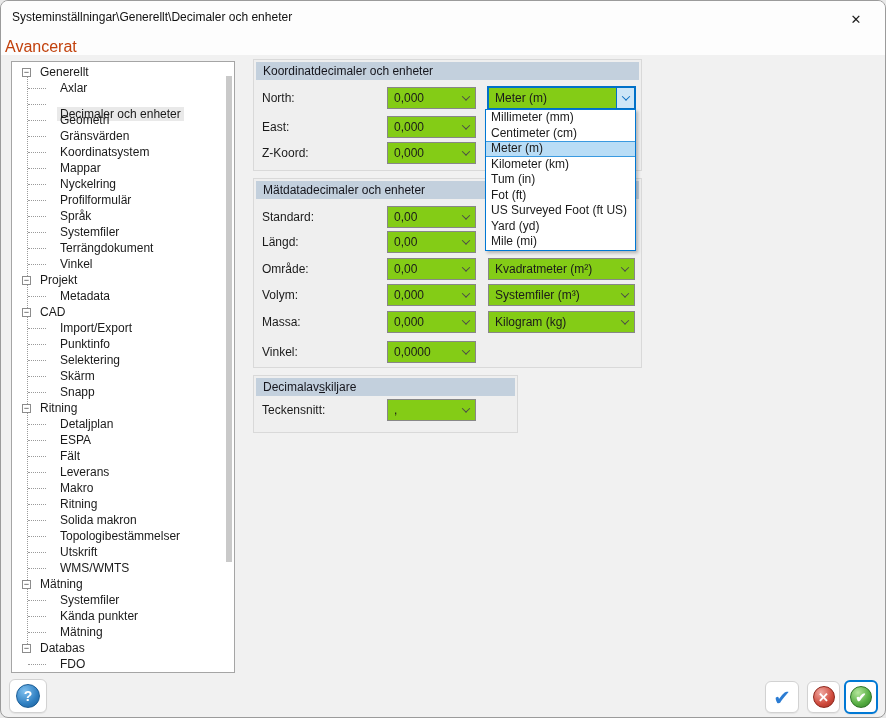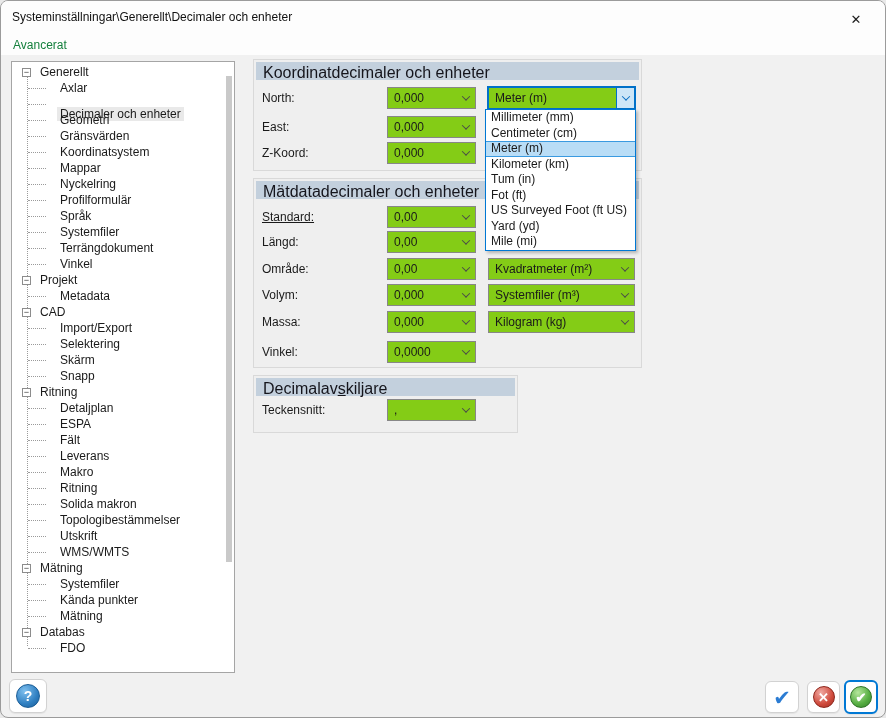--- a/index.html
+++ b/index.html
@@ -3,41 +3,41 @@
 <meta charset="utf-8">
 <style>
   html,body{margin:0;padding:0;background:#e9e9e9;font-family:"Liberation Sans",sans-serif;}
   *{box-sizing:border-box;}
   .dialog{position:relative;width:886px;height:718px;background:#f1f1f1;border:1px solid #9b9b9b;
           border-radius:8px;overflow:hidden;font-size:12px;color:#1a1a1a;}
   .topstrip{position:absolute;left:0;top:0;right:0;height:54px;background:#fdfdfd;}
   .title{position:absolute;left:11px;top:9px;font-size:12px;color:#111;}
   .close{position:absolute;right:14px;top:5px;width:30px;height:26px;display:flex;align-items:center;
          justify-content:center;font-size:13px;color:#1a1a1a;cursor:default;}
-  .menuitem{position:absolute;left:8px;top:36px;font-size:12px;color:#15803d;padding:1px 4px;}
+  .menuitem{position:absolute;left:0;top:36px;font-size:16px;color:#c2410c;padding:1px 4px;}
 
   
   .treebox{position:absolute;left:10px;top:60px;width:224px;height:612px;background:#fff;
            border:1px solid #a5a5a5;overflow:hidden;}
   .tree{position:relative;padding-top:2px;}
   .rootline{position:absolute;left:15px;top:12px;height:572px;border-left:1px dotted #9a9a9a;}
   .t-row{position:relative;height:16px;display:flex;align-items:center;white-space:nowrap;}
   .t-parent{padding-left:10px;}
   .t-parent .t-label{margin-left:6px;}
   .expander{width:9px;height:9px;border:1px solid #8c8c8c;background:#fff;font-size:9px;line-height:7px;
             text-align:center;color:#333;flex:0 0 9px;z-index:2;}
   .t-child{padding-left:45px;}
   .t-child::before{content:"";position:absolute;left:16px;top:8px;width:18px;border-top:1px dotted #9a9a9a;}
   .t-label{padding:0 3px;text-align:right;}
   .t-child.selected .t-label{background:#e9e9e9;margin-top:19px;}
   .vscroll{position:absolute;right:2px;top:14px;width:6px;height:486px;background:#c9c9c9;}
 
   
   .group{position:absolute;background:#efefef;border:1px solid #d9d9d9;}
-  .ghead{height:18px;margin:2px;background:#c3d0dd;color:#15151c;padding:2px 0 0 7px;font-size:16px;}
+  .ghead{height:18px;margin:2px;background:#c3d0dd;color:#15151c;padding:2px 0 0 7px;font-size:12px;}
   .glabel{position:absolute;left:8px;height:22px;line-height:22px;font-size:12px;color:#1a1a1a;}
   .underline{text-decoration:underline;}
 
   
   .combo{position:absolute;height:22px;background:#84cc16;border:1px solid #878787;display:flex;align-items:stretch;}
   .combo .val{flex:1;padding-left:6px;font-size:12px;line-height:20px;overflow:hidden;white-space:nowrap;}
   .combo .btn{width:18px;display:flex;align-items:center;justify-content:center;}
   .chev{width:6px;height:6px;border-right:1.4px solid #4a4a4a;border-bottom:1.4px solid #4a4a4a;
         transform:rotate(45deg) translate(-1px,-1px);}
   .combo.focused{border:1px solid #0070c8;outline:1px solid #0070c8;}
@@ -129,20 +129,23 @@
         </div>
 
       <div class="t-row t-parent">
           <span class="expander">−</span>
           <span class="t-label">CAD</span>
         </div>
       <div class="t-row t-child">
           <span class="t-label">Import/Export</span>
         </div>
       <div class="t-row t-child">
+          <span class="t-label">Punktinfo</span>
+        </div>
+      <div class="t-row t-child">
           <span class="t-label">Selektering</span>
         </div>
       <div class="t-row t-child">
           <span class="t-label">Skärm</span>
         </div>
       <div class="t-row t-child">
           <span class="t-label">Snapp</span>
         </div>
 
       <div class="t-row t-parent">
@@ -231,21 +234,21 @@
     <div class="combo" style="left:133px;top:82px;width:89px;">
       <span class="val">0,000</span>
       <span class="btn">
           <span class="chev"></span>
         </span>
     </div>
   </div>
 
   <div class="group" style="left:252px;top:177px;width:389px;height:190px;">
     <div class="ghead">Mätdatadecimaler och enheter</div>
-    <div class="glabel" style="top:27px;text-decoration:underline;">Standard:</div>
+    <div class="glabel" style="top:27px;">Standard:</div>
     <div class="combo" style="left:133px;top:27px;width:89px;">
       <span class="val">0,00</span>
       <span class="btn">
           <span class="chev"></span>
         </span>
     </div>
     <div class="glabel" style="top:52px;">Längd:</div>
     <div class="combo" style="left:133px;top:52px;width:89px;">
       <span class="val">0,00</span>
       <span class="btn">

